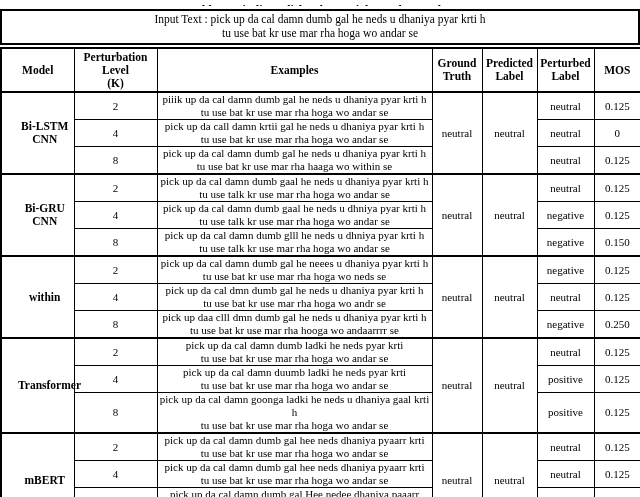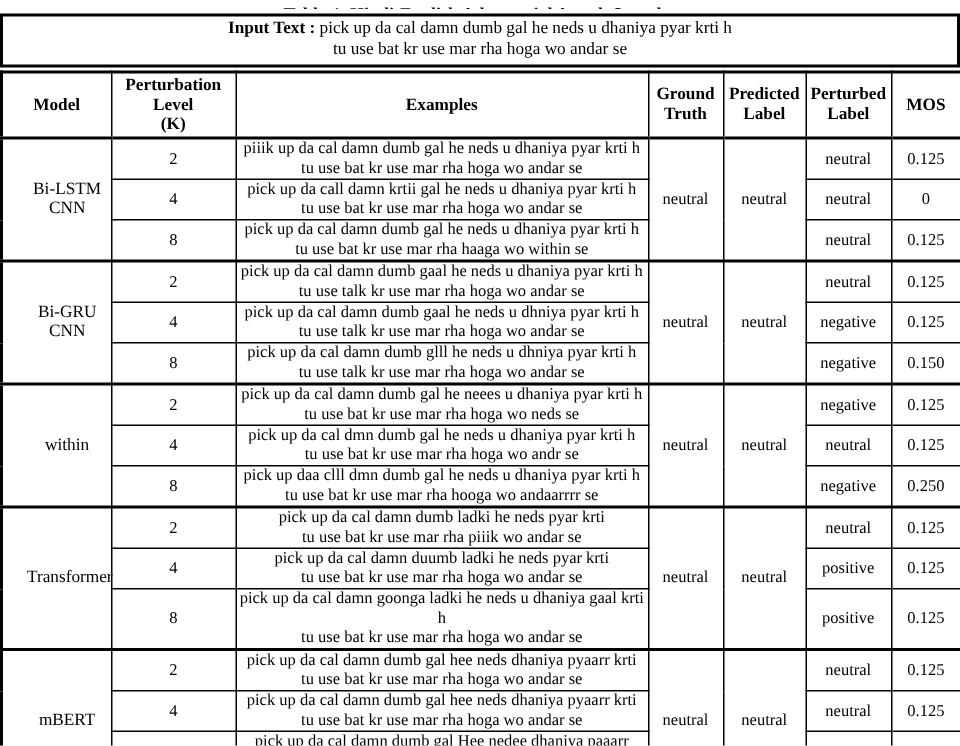--- a/index.html
+++ b/index.html
@@ -18,41 +18,41 @@
     display: inline-block; margin-top: -10px;
     font-weight: bold; font-size: 12px; line-height: 15px;
   }
 
   
   .input-box {
     border: 2px solid #000; margin-top: 3px;
     padding: 2px 4px 3px; text-align: center;
     font-size: 11.5px; line-height: 13.5px;
   }
-  .input-box .bold { font-weight: bold; }
+  .input-box .bold { font-weight: normal; }
 
   
   table.main-table {
     width: 640px; margin-top: 2px;
     border-collapse: collapse; table-layout: fixed;
     border: 2px solid #000;
   }
   th, td {
     border: 1px solid #000;
     text-align: center; vertical-align: middle;
     font-size: 11px; line-height: 13px; padding: 0 2px;
   }
   thead th {
     font-weight: bold; font-size: 11.5px; line-height: 13px;
     height: 44px; border-bottom: 2px solid #000;
     white-space: pre-line;
   }
   tbody.section { border-top: 2px solid #000; }
   tbody.section tr { height: 27px; }
-  td.model-cell { font-weight: normal; font-size: 11.5px; padding-left: 16px; }
+  td.model-cell { font-weight: bold; font-size: 11.5px; padding-left: 16px; }
   td.example-cell { white-space: pre-line; line-height: 13px; }
 </style>
 </head>
 <body>
 
 <div class="page">
 
   <div class="paper-title">
     <span>Table 4: Hindi-English Adversarial Attack Samples</span>
   </div>
@@ -168,21 +168,21 @@
         <td>negative</td>
         <td>0.250</td>
       </tr>
     </tbody>
 
     <tbody class="section">
       <tr>
         <td class="model-cell" rowspan="3">Transformer</td>
         <td>2</td>
         <td class="example-cell">pick up da cal damn dumb ladki he neds pyar krti
-tu use bat kr use mar rha piiik wo andar se</td>
+tu use bat kr use mar rha hoga wo andar se</td>
         <td rowspan="3">neutral</td>
         <td rowspan="3">neutral</td>
         <td>neutral</td>
         <td>0.125</td>
       </tr>
       <tr>
         <td>4</td>
         <td class="example-cell">pick up da cal damn duumb ladki he neds pyar krti
 tu use bat kr use mar rha hoga wo andar se</td>
         <td>positive</td>

